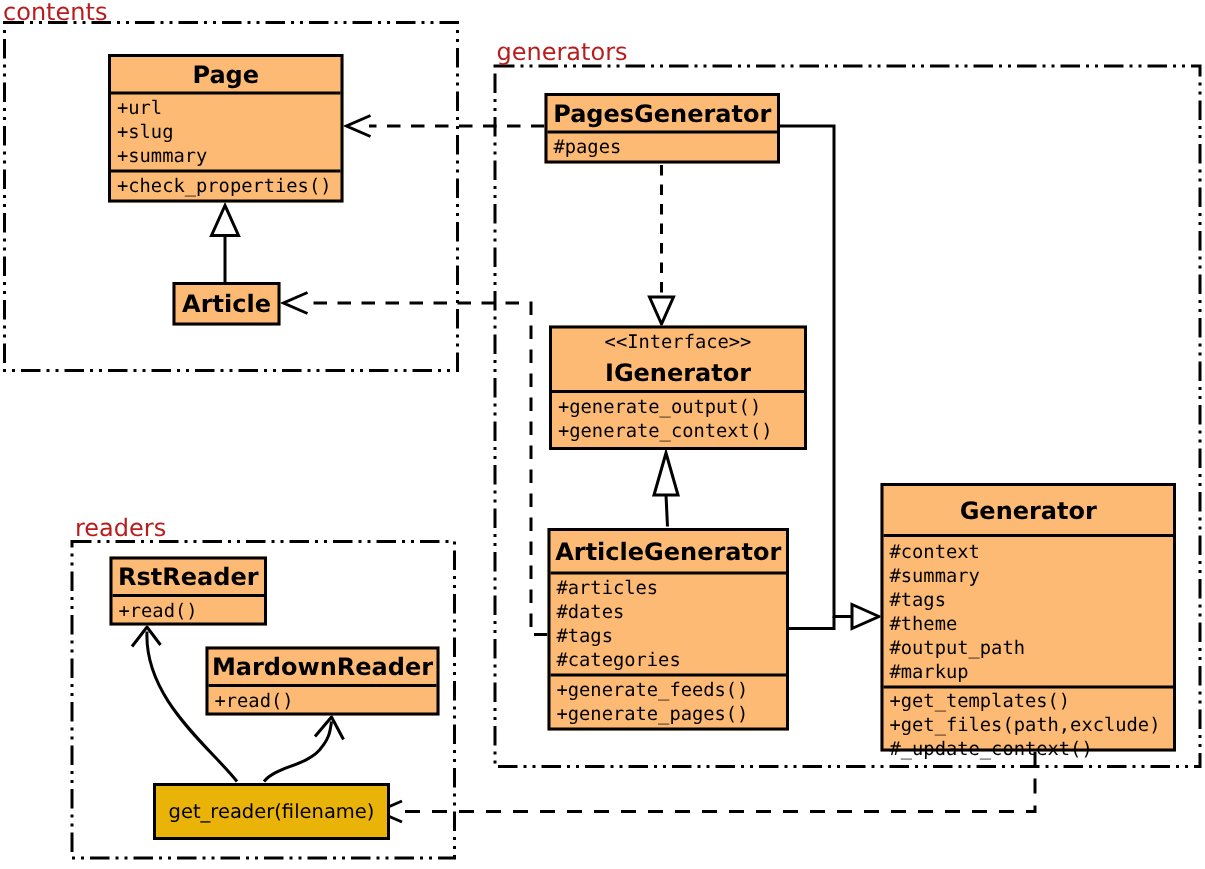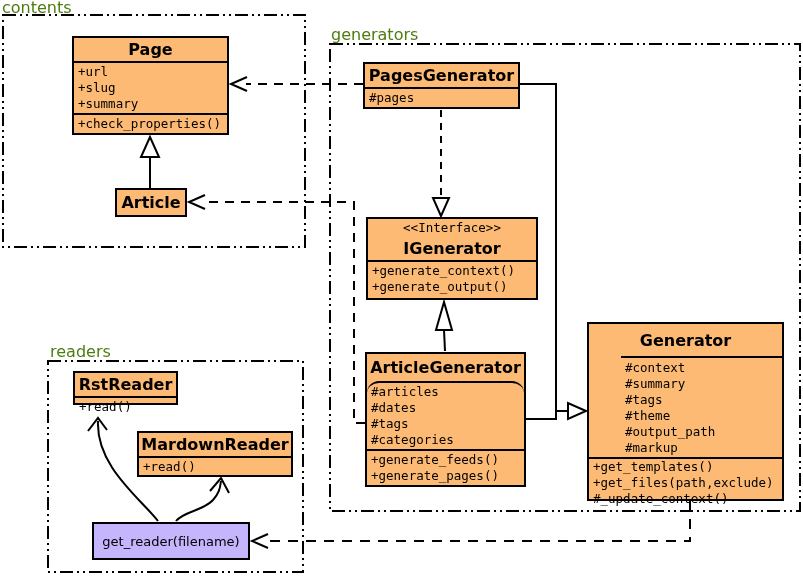--- a/index.html
+++ b/index.html
@@ -3,21 +3,21 @@
 <meta charset="utf-8">
 <style>
   html,body { margin:0; padding:0; background:#fff; }
   #canvas {
     position:relative; width:803px; height:579px; background:#ffffff;
     font-family:"DejaVu Sans","Liberation Sans",sans-serif; color:#000;
     overflow:hidden;
   }
   #edges { position:absolute; left:0; top:0; }
   .pkg-label {
-    position:absolute; font-size:16px; line-height:16px; color:#4d7c0f;
+    position:absolute; font-size:16px; line-height:16px; color:#b91c1c;
     background:transparent; white-space:nowrap;
   }
   .uml-class {
     position:absolute; background:#fdba74; border:2px solid #000;
     box-sizing:border-box;
   }
   .uml-title {
     font-weight:bold; font-size:16px; text-align:center;
     display:flex; align-items:center; justify-content:center;
     box-sizing:border-box; white-space:nowrap; overflow:hidden;
@@ -26,23 +26,23 @@
     font-family:"DejaVu Sans Mono","Liberation Mono",monospace;
     font-weight:normal; font-size:12.5px; text-align:center; line-height:17px;
   }
   .uml-sec {
     border-top:2px solid #000; box-sizing:border-box;
     font-family:"DejaVu Sans Mono","Liberation Mono",monospace;
     font-size:12.5px; padding:1px 14px 0 4px; overflow:hidden;
   }
   .uml-member { line-height:16px; white-space:pre; }
   .plain-box {
-    position:absolute; background:#c4b5fd; border:2px solid #000;
+    position:absolute; background:#eab308; border:2px solid #000;
     box-sizing:border-box; display:flex; align-items:center; justify-content:center;
-    font-size:13px; white-space:nowrap;
+    font-size:13px; white-space:nowrap;margin-left:10px;
   }
 </style>
 </head>
 <body>
 
 <div id="canvas">
 
   <svg id="edges" width="803" height="579" viewBox="0 0 803 579">
 
     <g>
@@ -128,57 +128,57 @@
       <div class="uml-member">#pages</div>
     </div>
   </div>
 
   <div class="uml-class" style="left:366px; top:217px; width:172px; height:83px;">
     <div style="height:41px;">
       <div class="uml-stereotype">&lt;&lt;Interface&gt;&gt;</div>
       <div class="uml-title" style="height:24px;">IGenerator</div>
     </div>
     <div class="uml-sec" style="height:38px;">
+      <div class="uml-member">+generate_output()</div>
       <div class="uml-member">+generate_context()</div>
-      <div class="uml-member">+generate_output()</div>
     </div>
   </div>
 
   <div class="uml-class" style="left:365px; top:352px; width:161px; height:135px;">
     <div class="uml-title" style="height:27px;">ArticleGenerator</div>
-    <div class="uml-sec" style="height:68px;border-radius:12px;">
+    <div class="uml-sec" style="height:68px;">
       <div class="uml-member">#articles</div>
       <div class="uml-member">#dates</div>
       <div class="uml-member">#tags</div>
       <div class="uml-member">#categories</div>
     </div>
     <div class="uml-sec" style="height:36px;">
       <div class="uml-member">+generate_feeds()</div>
       <div class="uml-member">+generate_pages()</div>
     </div>
   </div>
 
   <div class="uml-class" style="left:587px; top:322px; width:197px; height:179px;">
     <div class="uml-title" style="height:32px;">Generator</div>
-    <div class="uml-sec" style="height:101px; padding-top:2px;margin-left:32px;">
+    <div class="uml-sec" style="height:101px; padding-top:2px;">
       <div class="uml-member">#context</div>
       <div class="uml-member">#summary</div>
       <div class="uml-member">#tags</div>
       <div class="uml-member">#theme</div>
       <div class="uml-member">#output_path</div>
       <div class="uml-member">#markup</div>
     </div>
     <div class="uml-sec" style="height:50px; padding-top:0;">
       <div class="uml-member">+get_templates()</div>
       <div class="uml-member">+get_files(path,exclude)</div>
       <div class="uml-member">#_update_context()</div>
     </div>
   </div>
 
-  <div class="uml-class" style="left:73px; top:371px; width:105px; height:34px;">
+  <div class="uml-class" style="left:73px; top:371px; width:105px; height:46px;">
     <div class="uml-title" style="height:23px;">RstReader</div>
     <div class="uml-sec" style="height:19px;">
       <div class="uml-member">+read()</div>
     </div>
   </div>
 
   <div class="uml-class" style="left:137px; top:431px; width:156px; height:46px;">
     <div class="uml-title" style="height:23px;">MardownReader</div>
     <div class="uml-sec" style="height:19px;">
       <div class="uml-member">+read()</div>

